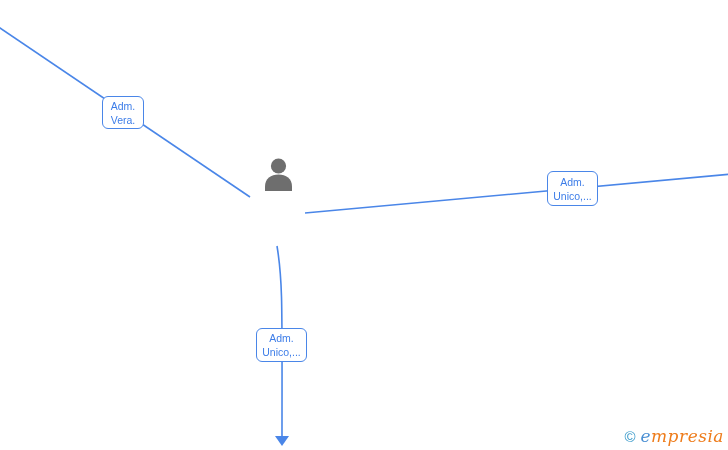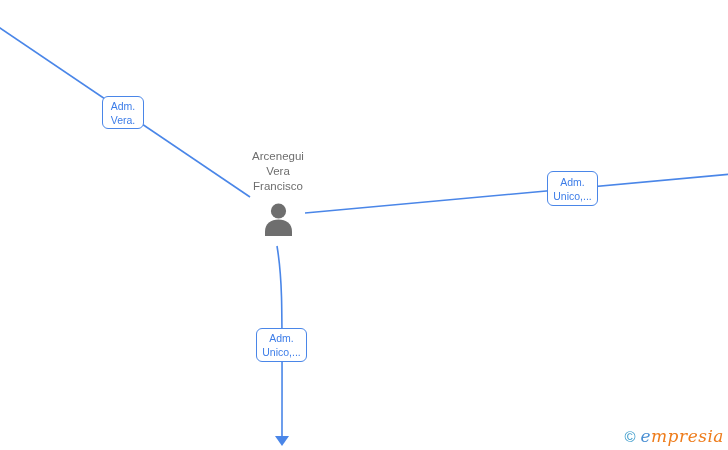--- a/index.html
+++ b/index.html
@@ -89,25 +89,20 @@
 <div class="canvas">
 
   <svg class="edges-layer" width="728" height="450" viewBox="0 0 728 450" fill="none">
     <path d="M -6 24 L 250 197" stroke="#4a86e8" stroke-width="1.6" fill="none"></path>
     <path d="M 305 213 L 732 174" stroke="#4a86e8" stroke-width="1.6" fill="none"></path>
     <path d="M 277 246 C 283 282 282 310 282 437" stroke="#4a86e8" stroke-width="1.6" fill="none"></path>
     <polygon points="275,436 289,436 282,446" fill="#4a86e8"></polygon>
   </svg>
 
   <div class="center-node">
-    <div class="node-name">
-      <div>Arcenegui</div>
-      <div>Vera</div>
-      <div>Francisco</div>
-    </div>
     <div class="person-icon-wrap">
       <svg width="31" height="34" viewBox="0 0 31 34">
         <circle cx="15.5" cy="8" r="7.6" fill="#6e6e6e"></circle>
         <path d="M 2 33 L 2 28.5 C 2 20.5 8 16.5 15.5 16.5 C 23 16.5 29 20.5 29 28.5 L 29 33 Z" fill="#6e6e6e"></path>
       </svg>
     </div>
   </div>
 
   <div class="edge-label label-top-left">
     <span>Adm.</span>

